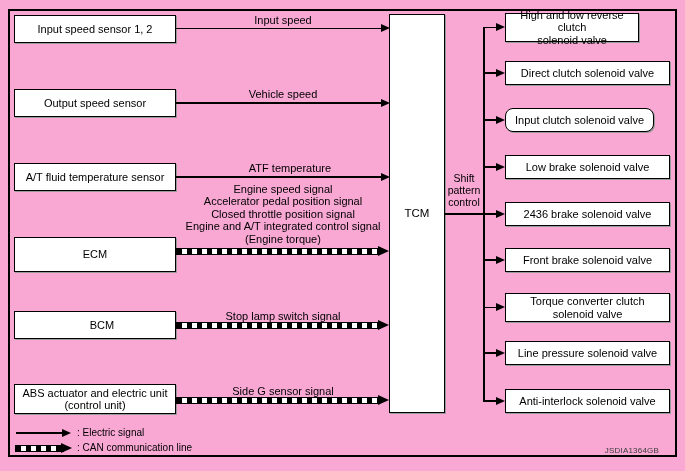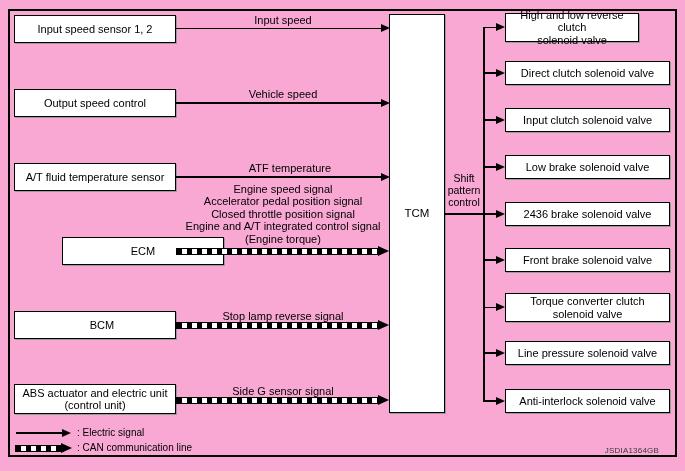--- a/index.html
+++ b/index.html
@@ -47,45 +47,45 @@
 <body>
 
 <div id="screen">
 
   <div class="frame" style="left:8px;top:9px;width:665px;height:444px;"></div>
 
   <div class="box" style="left:14px;top:15px;width:162px;height:28px;">
     <span>Input speed sensor 1, 2</span>
   </div>
   <div class="box" style="left:14px;top:89px;width:162px;height:28px;">
-    <span>Output speed control</span>
+    <span>Output speed sensor</span>
   </div>
   <div class="box" style="left:14px;top:163px;width:162px;height:28px;">
     <span>A/T fluid temperature sensor</span>
   </div>
-  <div class="box" style="left:14px;top:237px;width:162px;height:28px;margin-left:48px;">
+  <div class="box" style="left:14px;top:237px;width:162px;height:35px;">
     <span>ECM</span>
   </div>
   <div class="box" style="left:14px;top:311px;width:162px;height:28px;padding-left:16px;">
     <span>BCM</span>
   </div>
   <div class="box" style="left:14px;top:384px;width:162px;height:30px;">
     <span>ABS actuator and electric unit
 (control unit)</span>
   </div>
 
   <div class="siglabel" style="left:178px;top:14px;width:210px;">Input speed</div>
   <div class="siglabel" style="left:178px;top:88px;width:210px;">Vehicle speed</div>
   <div class="siglabel" style="left:185px;top:162px;width:210px;">ATF temperature</div>
   <div class="siglabel" style="left:172px;top:183px;width:222px;">Engine speed signal
 Accelerator pedal position signal
 Closed throttle position signal
 Engine and A/T integrated control signal
 (Engine torque)</div>
-  <div class="siglabel" style="left:178px;top:310px;width:210px;">Stop lamp reverse signal</div>
+  <div class="siglabel" style="left:178px;top:310px;width:210px;">Stop lamp switch signal</div>
   <div class="siglabel" style="left:178px;top:385px;width:210px;">Side G sensor signal</div>
 
   <div class="hline" style="left:176px;top:27.5px;width:205px;"></div>
   <div class="ahead" style="left:381px;top:23.75px;"></div>
 
   <div class="hline" style="left:176px;top:102.25px;width:205px;"></div>
   <div class="ahead" style="left:381px;top:98.5px;"></div>
 
   <div class="hline" style="left:176px;top:176.25px;width:205px;"></div>
   <div class="ahead" style="left:381px;top:172.5px;"></div>
@@ -136,21 +136,21 @@
   <div class="hline" style="left:483px;top:400.25px;width:14px;"></div>
   <div class="ahead" style="left:496px;top:396.5px;"></div>
 
   <div class="box" style="left:505px;top:13px;width:134px;height:29px;">
     <span>High and low reverse clutch
 solenoid valve</span>
   </div>
   <div class="box" style="left:505px;top:61px;width:165px;height:24px;">
     <span>Direct clutch solenoid valve</span>
   </div>
-  <div class="box" style="left:505px;top:108px;width:165px;height:24px;">
+  <div class="box" style="left:505px;top:108px;width:149px;height:24px;border-radius:8px;">
     <span>Input clutch solenoid valve</span>
   </div>
   <div class="box" style="left:505px;top:155px;width:165px;height:24px;">
     <span>Low brake solenoid valve</span>
   </div>
   <div class="box" style="left:505px;top:202px;width:165px;height:24px;">
     <span>2436 brake solenoid valve</span>
   </div>
   <div class="box" style="left:505px;top:248px;width:165px;height:24px;">
     <span>Front brake solenoid valve</span>

